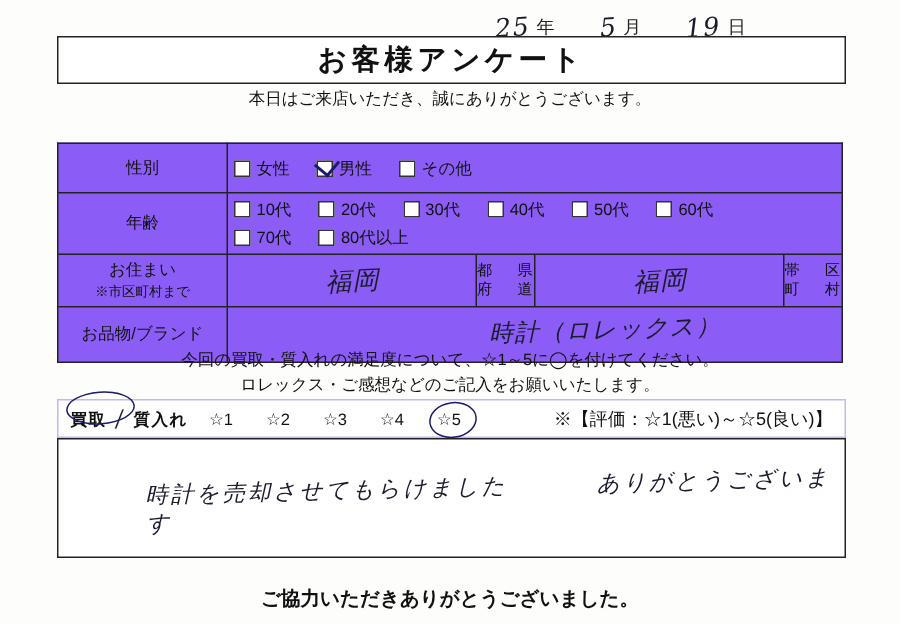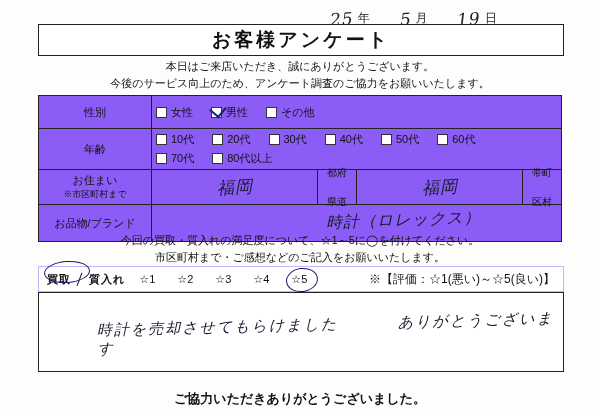--- a/index.html
+++ b/index.html
@@ -153,21 +153,21 @@
   .addr-write {
     flex: 1;
     display: flex;
     align-items: center;
     justify-content: center;
     border-right: 1px solid #222;
   }
   .addr-fix {
     width: 38px;
     display: flex;
-    flex-direction: column;
+    flex-direction: row;
     justify-content: center;
     align-items: center;
     font-size: 10px;
     line-height: 13px;
     border-right: 1px solid #222;
     gap: 16px;
   }
   .addr-fix.tail { border-right: none; }
   .hw-mid {
     font-size: 17px;
@@ -304,21 +304,20 @@
     <span class="hw date-num" style="margin-left:26px;">19</span>
     <span class="date-lbl">日</span>
   </div>
 
   <div class="title-box">
     <span class="t">お客様アンケート</span>
   </div>
 
   <div class="intro">
     <div>本日はご来店いただき、誠にありがとうございます。</div>
-    <div>今後のサービス向上のため、アンケート調査のご協力をお願いいたします。</div>
   </div>
 
   <table class="form">
     <tbody>
         <tr class="row-tall">
       <td class="label">性別</td>
       <td>
         <div class="opts">
           <span class="opt">
             <span class="cb"></span>
@@ -407,21 +406,21 @@
       <td class="label">お品物/ブランド</td>
       <td class="brand-cell">
         <span class="hw hw-brand">時計（ロレックス）</span>
       </td>
     </tr>
   </tbody>
     </table>
 
   <div class="mid-note">
     <div>今回の買取・質入れの満足度について、☆1～5に◯を付けてください。</div>
-    <div>市区町村まで・ご感想などのご記入をお願いいたします。</div>
+    <div>ロレックス・ご感想などのご記入をお願いいたします。</div>
   </div>
 
   <div class="rate-box">
     <div class="seg rate-kaitori">買取</div>
     <div class="hw hw-slash">/</div>
     <div class="seg rate-shichi">質入れ</div>
     <span class="star-opt">
       <span class="st">☆1</span>
     </span>
     <span class="star-opt">

